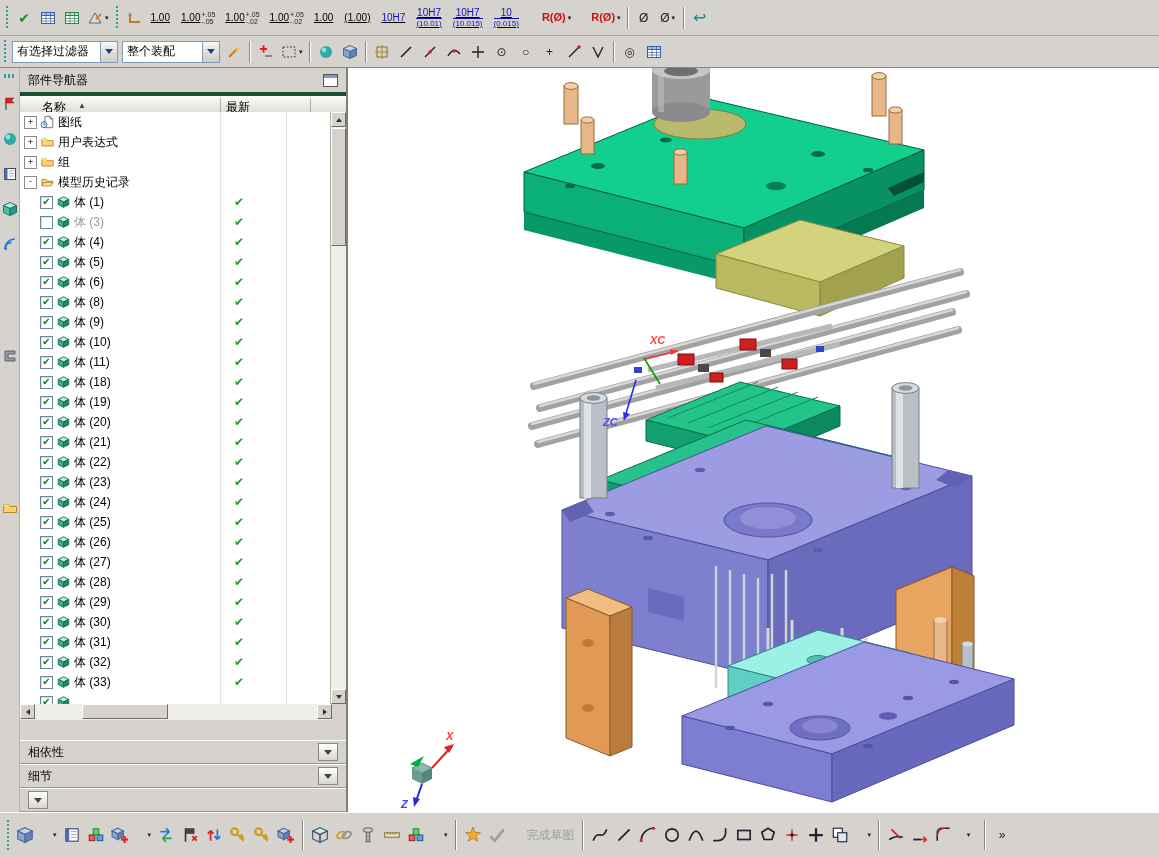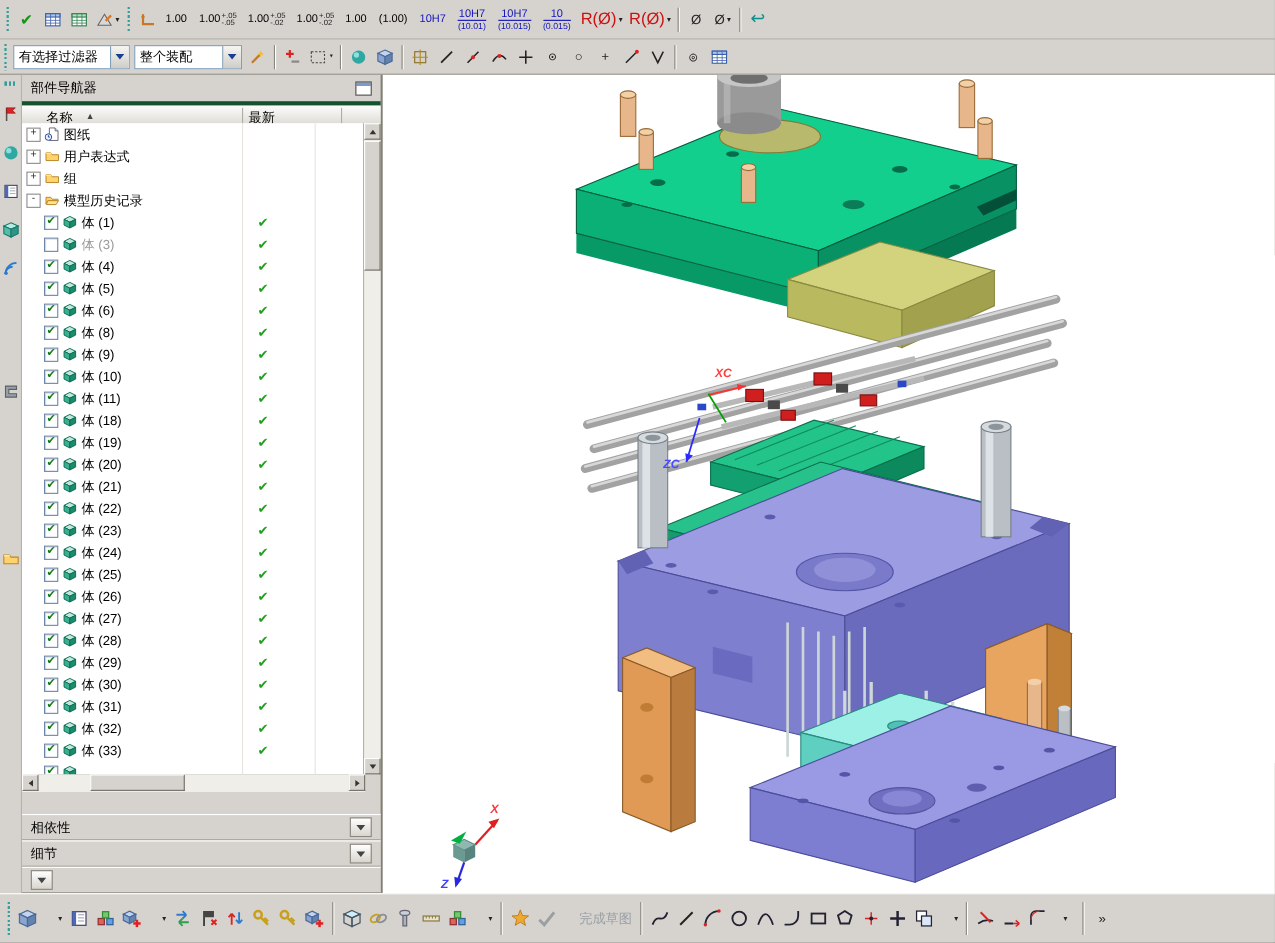--- a/index.html
+++ b/index.html
@@ -2,38 +2,38 @@
 <html><head>
 <meta charset="utf-8">
 <style>
   html,body{margin:0;padding:0;background:#555;}
   .app{position:relative;width:1159px;height:857px;background:#d6d3ce;overflow:hidden;
        font-family:"Liberation Sans","DejaVu Sans",sans-serif;font-size:12px;color:#000;}
   
   .row1{position:absolute;left:0;top:0;width:100%;height:36px;display:flex;align-items:center;
         padding-left:2px;box-sizing:border-box;border-bottom:1px solid #a9a69d;background:#d6d3ce;}
   .row2{position:absolute;left:0;top:36px;width:100%;height:32px;display:flex;align-items:center;
-        box-sizing:border-box;border-bottom:1px solid #8a877e;background:#d6d3ce;font-family:Liberation Mono, monospace;}
+        box-sizing:border-box;border-bottom:1px solid #8a877e;background:#d6d3ce;}
   .hostflex{display:flex;align-items:center;}
   .ibtn{height:26px;min-width:24px;display:flex;align-items:center;justify-content:center;gap:1px;
         border:1px solid transparent;padding:0 2px;box-sizing:border-box;}
   .ig{width:16px;height:16px;flex:none;}
   .itext{line-height:1;}
   .iarrow{font-size:7px;color:#222;margin-left:1px;}
   .itext:empty,.ilabel:empty,.iarrow:empty,.tsup:empty,.tsub:empty,.tunder:empty,.cmark:empty,.latestcell:empty{display:none;}
   .ibtn.sp{min-width:0;width:2px;padding:0;height:22px;border:none;border-left:1px solid #8a877e;border-right:1px solid #fff;margin:0 3px;}
   .ibtn.grip{min-width:0;width:4px;height:24px;padding:0;border:none;margin:0 3px;
       background:repeating-linear-gradient(180deg,#2e9e9e 0 2px,rgba(0,0,0,0) 2px 4px);background-size:2px 100%;background-repeat:no-repeat;background-position:center;}
-  .t-red{color:#cc1111;font-size:15px;font-weight:normal;}
+  .t-red{color:#cc1111;font-size:11px;font-weight:bold;margin-left:14px;}
   .t-green{color:#189418;font-size:14px;font-weight:bold;}
   .t-teal{color:#0d8f8f;font-size:16px;}
   .t-dim{font-size:12px;color:#222;}
   
   .tolbtn{display:flex;align-items:center;padding:0 4px;height:28px;border:1px solid transparent;}
-  .tcol{display:flex;flex-direction:column;align-items:center;line-height:10px;}
+  .tcol{display:flex;flex-direction:column;align-items:center;line-height:10px;text-decoration:underline;}
   .tmain{font-size:10px;white-space:nowrap;}
   .tunder{font-size:8px;line-height:9px;border-top:1px solid currentColor;white-space:nowrap;}
   .tunder:empty{border:0;}
   .tstack{display:flex;flex-direction:column;font-size:7px;line-height:7px;margin-left:1px;color:#222;}
   .t-blue{color:#1111bb;}
   
   .dd{display:flex;align-items:center;height:22px;background:#fff;border:1px solid #7f9db9;margin:0 2px;box-sizing:border-box;}
   .dd1{width:106px;} .dd2{width:98px;}
   .ddtext{padding:0 4px;font-size:12px;white-space:nowrap;overflow:hidden;flex:1;}
   .ddbtn{width:16px;align-self:stretch;background:linear-gradient(#f6f5f3,#cfcdc7);border-left:1px solid #7f9db9;

